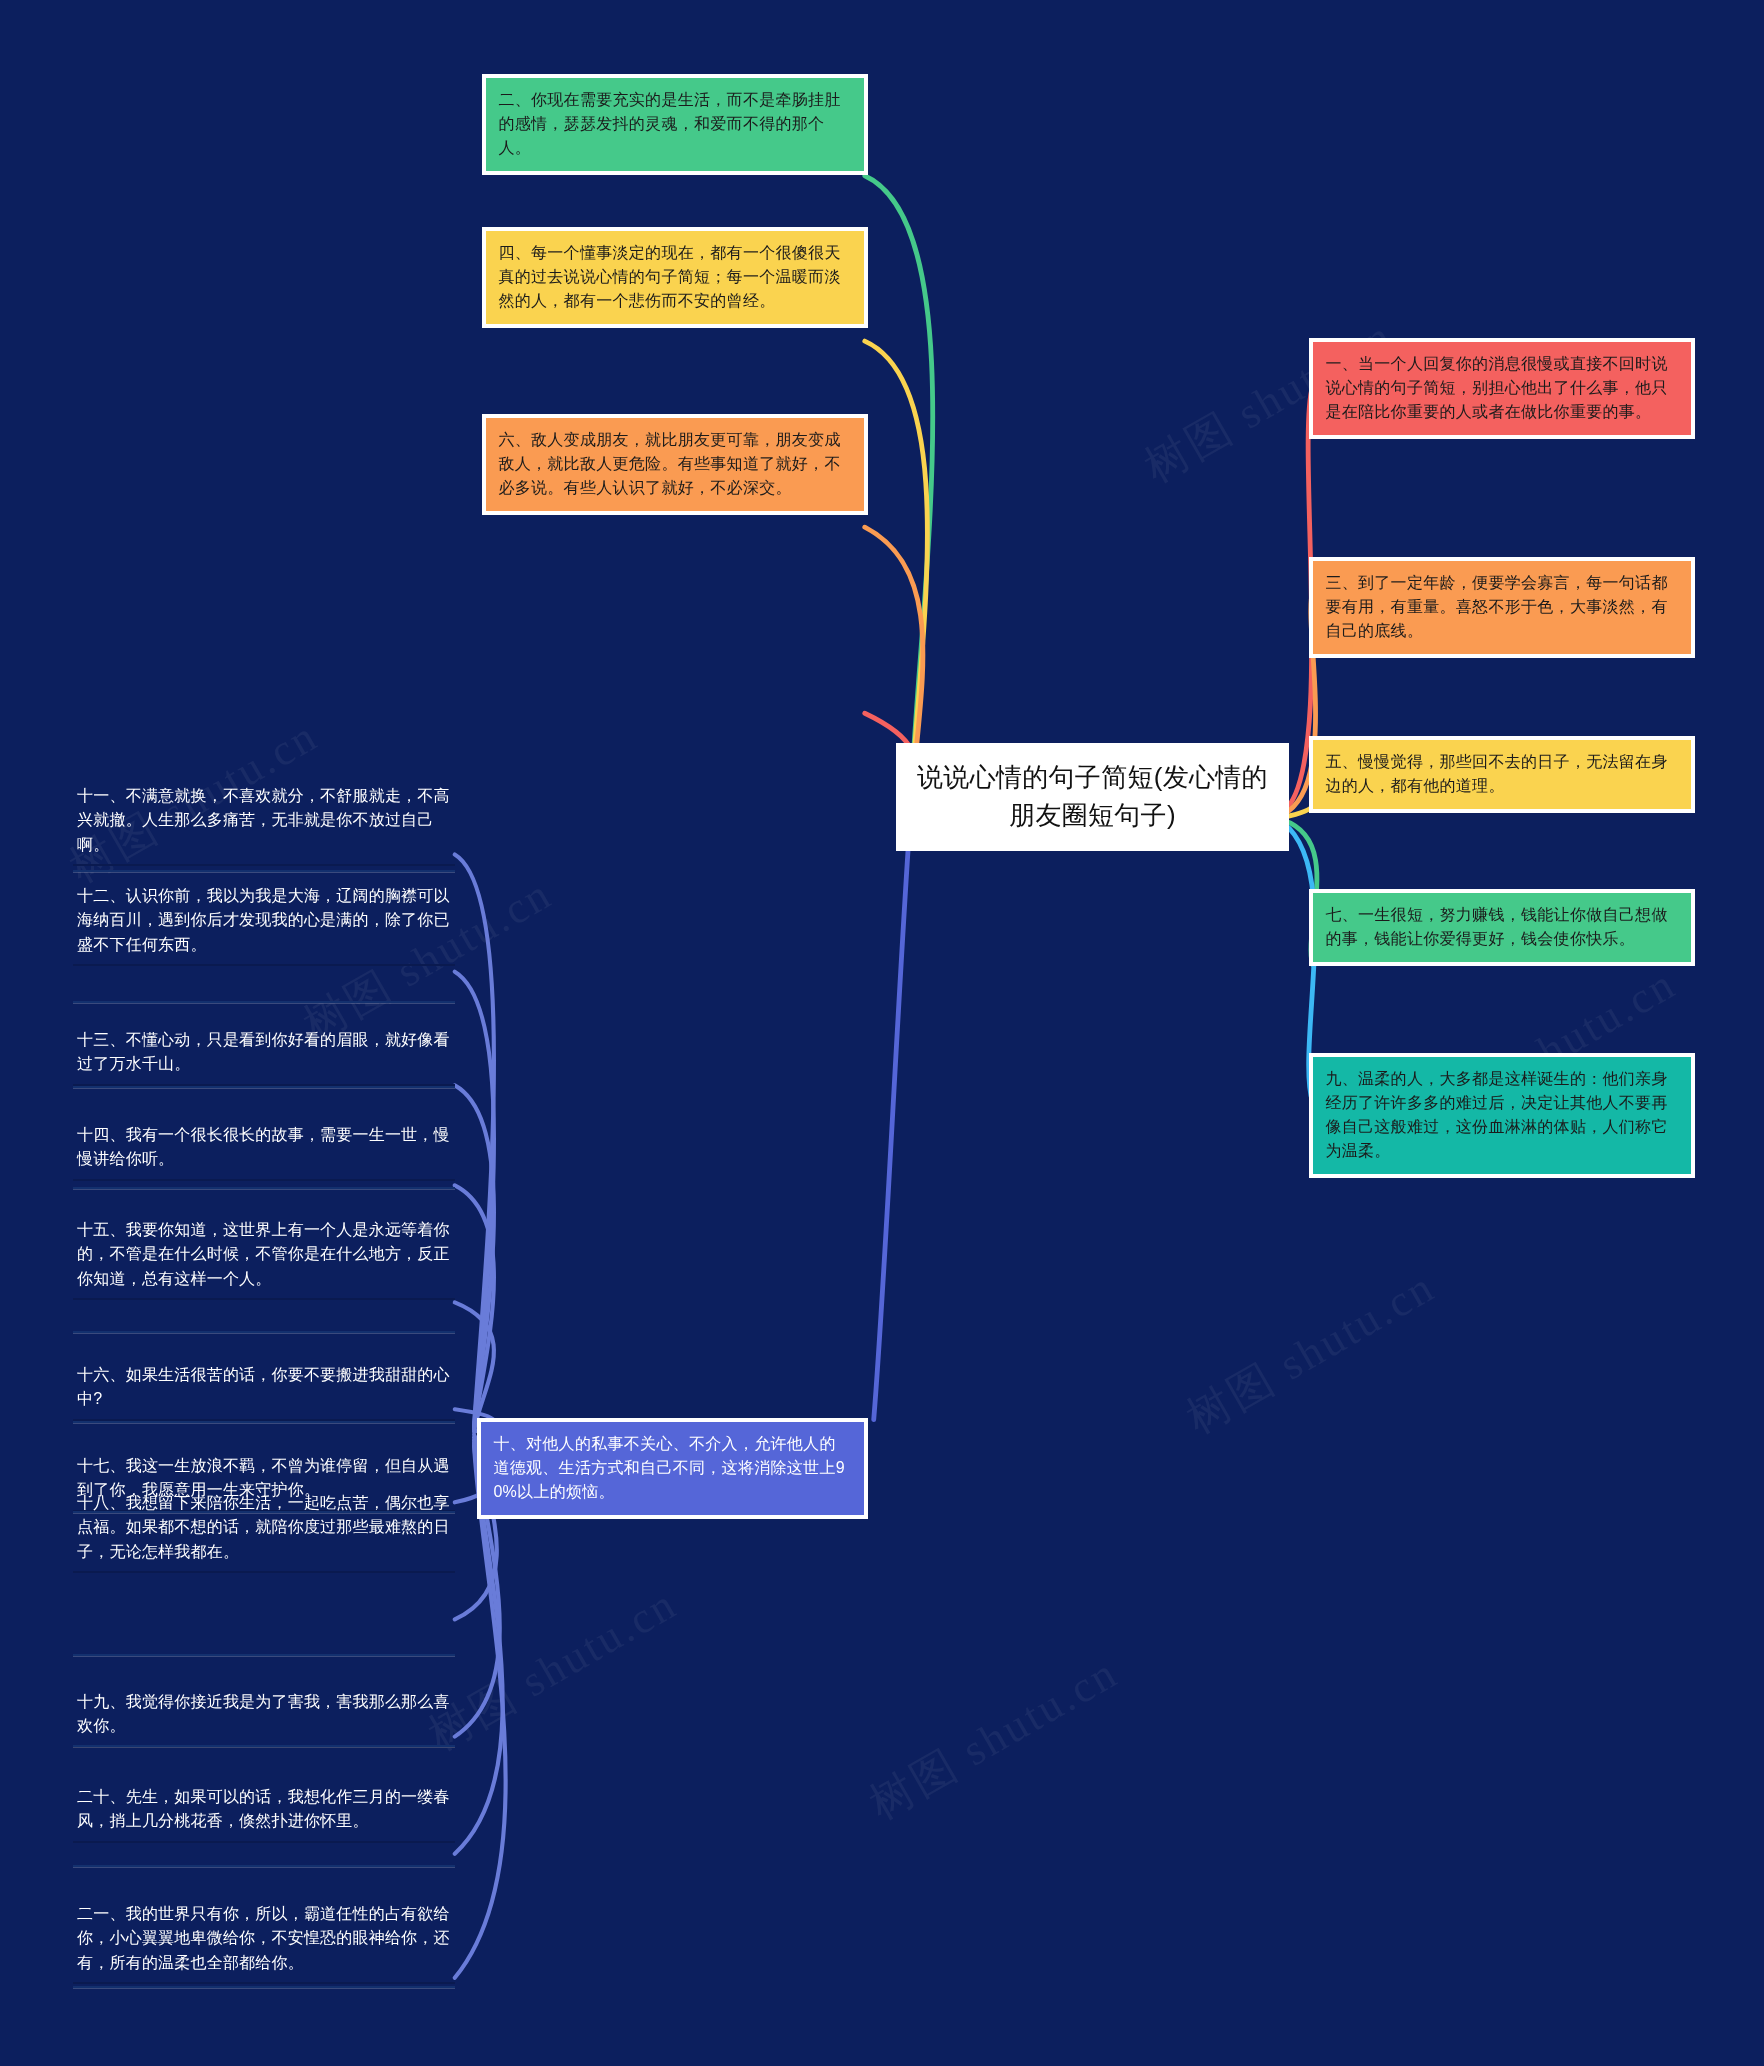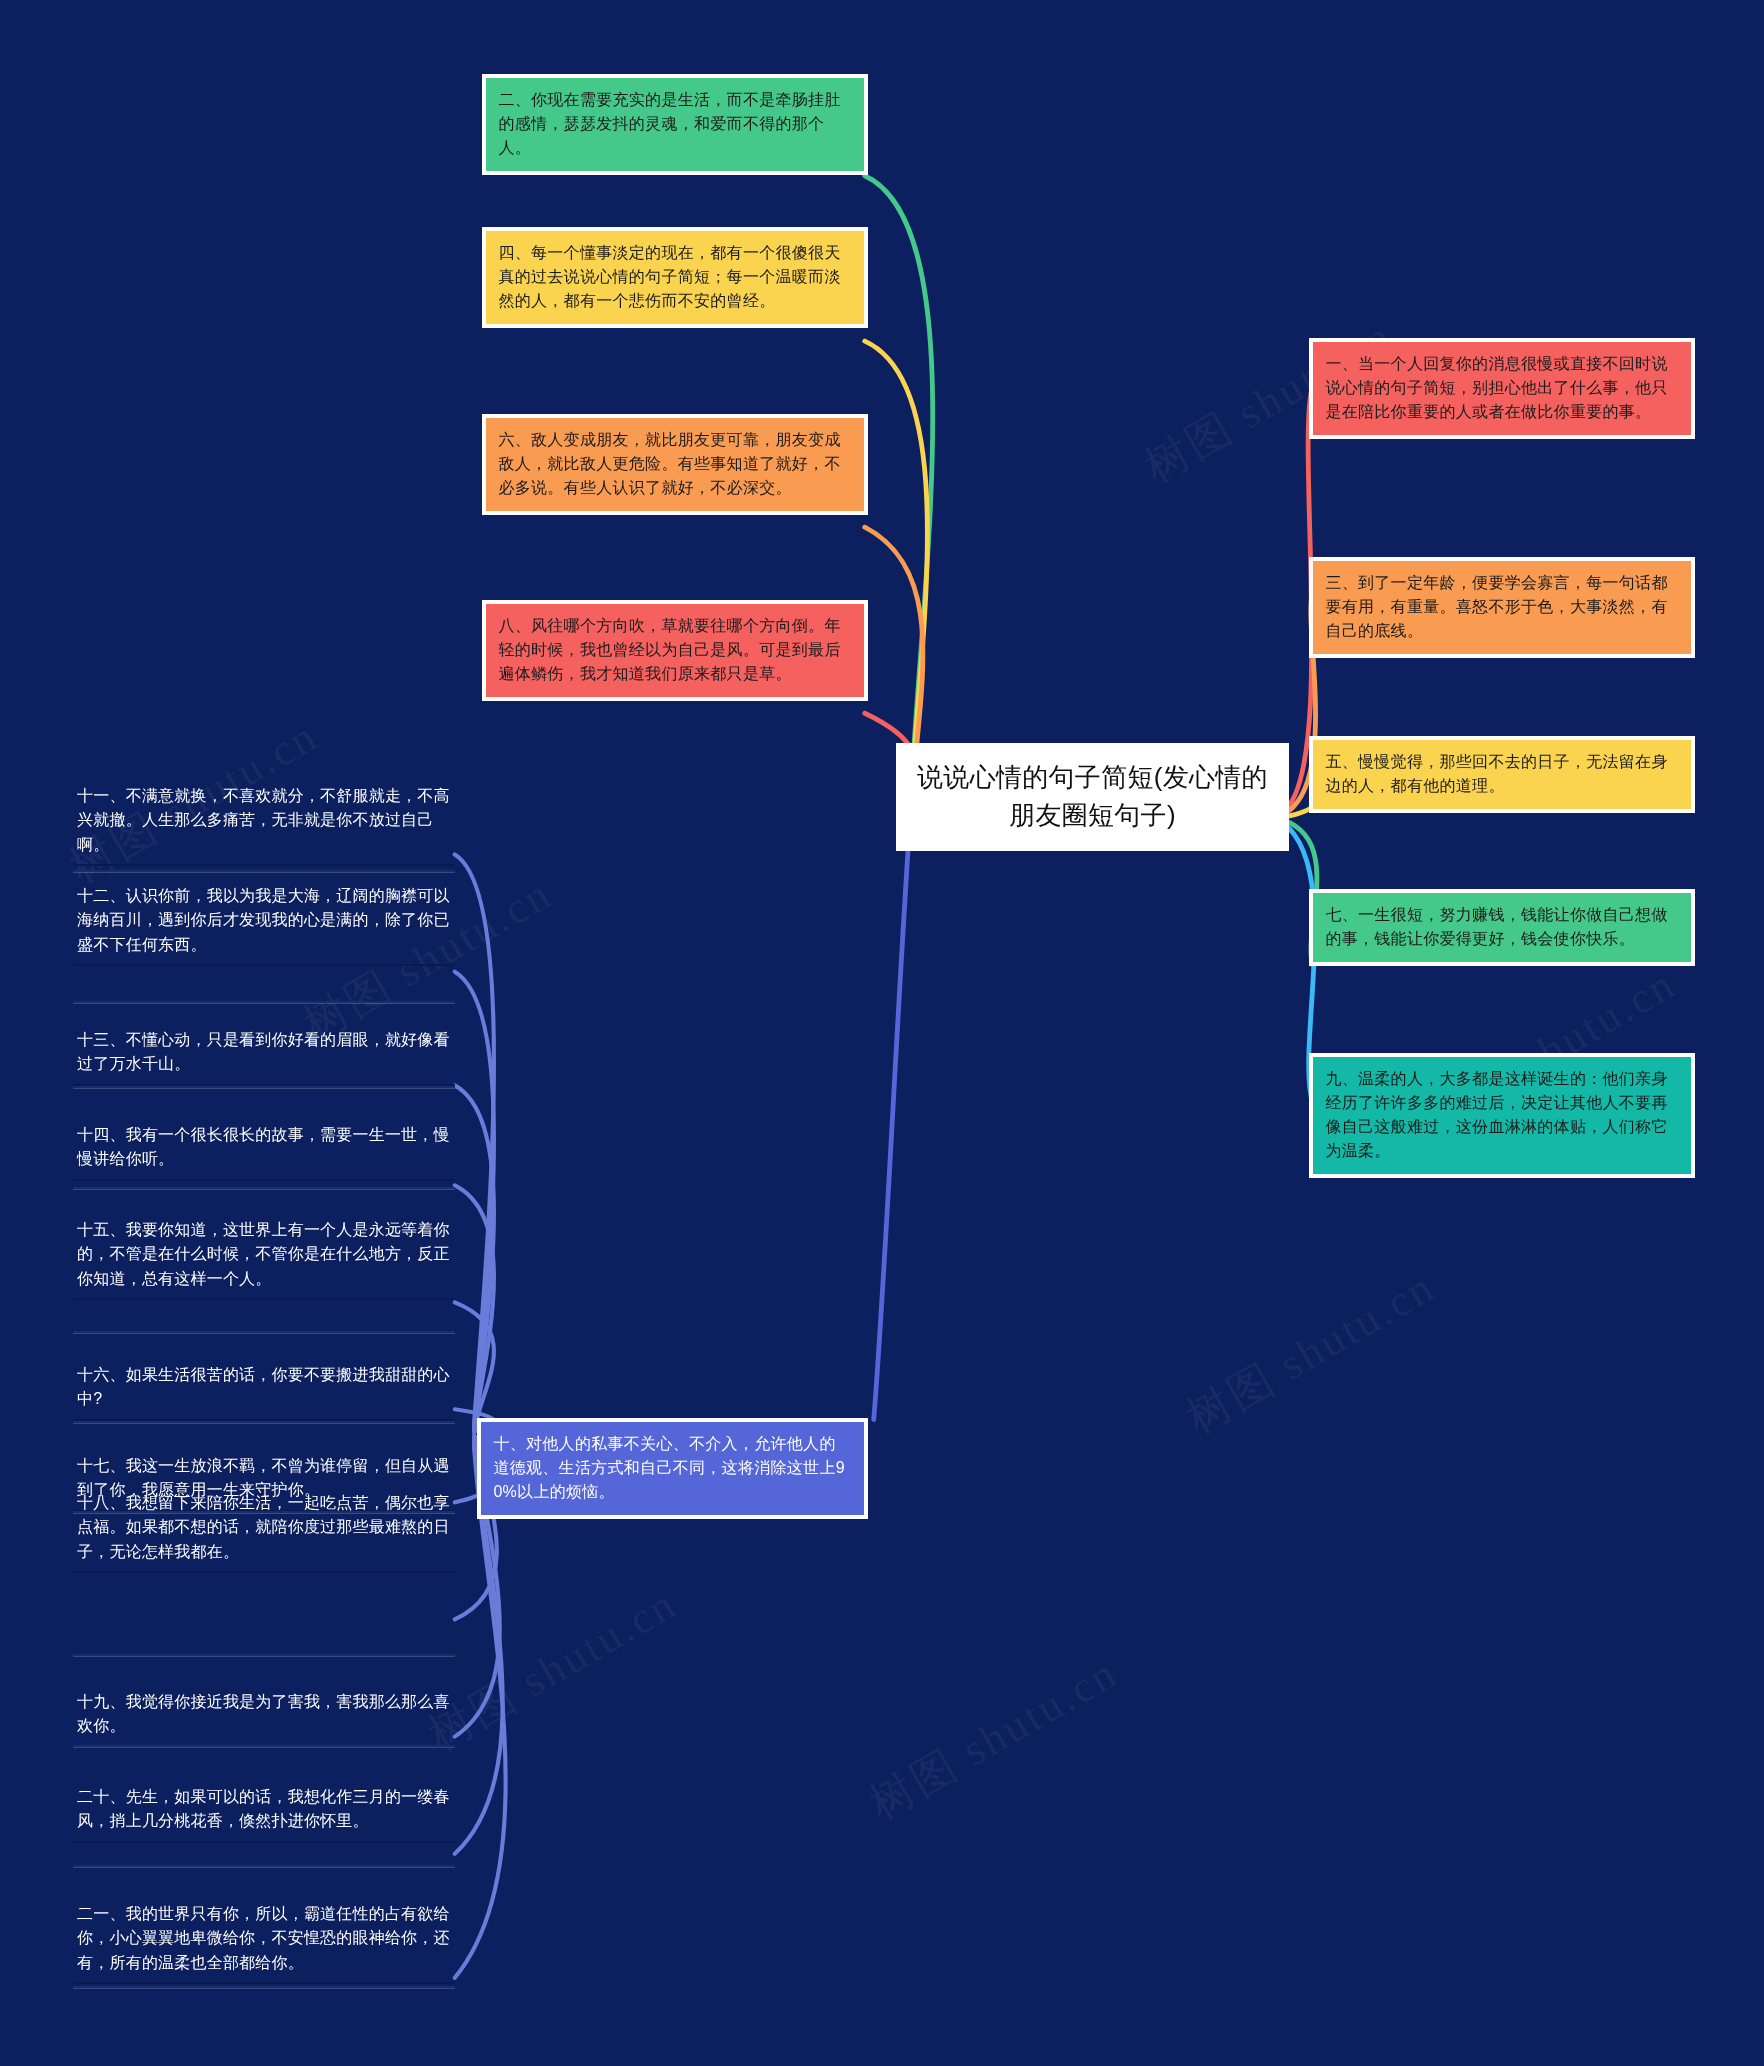--- a/index.html
+++ b/index.html
@@ -118,21 +118,20 @@
       <path d="M660,2870 C800,2700 700,2310 688,2098"></path>
     </g>
   </svg>
 
   <div class="node green" style="left:482px;top:74px;width:386px;">二、你现在需要充实的是生活，而不是牵肠挂肚的感情，瑟瑟发抖的灵魂，和爱而不得的那个人。</div>
 
   <div class="node yellow" style="left:482px;top:227px;width:386px;">四、每一个懂事淡定的现在，都有一个很傻很天真的过去说说心情的句子简短；每一个温暖而淡然的人，都有一个悲伤而不安的曾经。</div>
 
   <div class="node orange" style="left:482px;top:414px;width:386px;">六、敌人变成朋友，就比朋友更可靠，朋友变成敌人，就比敌人更危险。有些事知道了就好，不必多说。有些人认识了就好，不必深交。</div>
 
-  <div class="node red" style="left:482px;top:600px;width:386px;">八、风往哪个方向吹，草就要往哪个方向倒。年轻的时候，我也曾经以为自己是风。可是到最后遍体鳞伤，我才知道我们原来都只是草。</div>
 
   <div class="node center" style="left:896px;top:743px;width:393px;">说说心情的句子简短(发心情的朋友圈短句子)</div>
 
   <div class="node red" style="left:1309px;top:338px;width:386px;">一、当一个人回复你的消息很慢或直接不回时说说心情的句子简短，别担心他出了什么事，他只是在陪比你重要的人或者在做比你重要的事。</div>
 
   <div class="node orange" style="left:1309px;top:557px;width:386px;">三、到了一定年龄，便要学会寡言，每一句话都要有用，有重量。喜怒不形于色，大事淡然，有自己的底线。</div>
 
   <div class="node yellow" style="left:1309px;top:736px;width:386px;">五、慢慢觉得，那些回不去的日子，无法留在身边的人，都有他的道理。</div>
 
   <div class="node green" style="left:1309px;top:889px;width:386px;">七、一生很短，努力赚钱，钱能让你做自己想做的事，钱能让你爱得更好，钱会使你快乐。</div>

